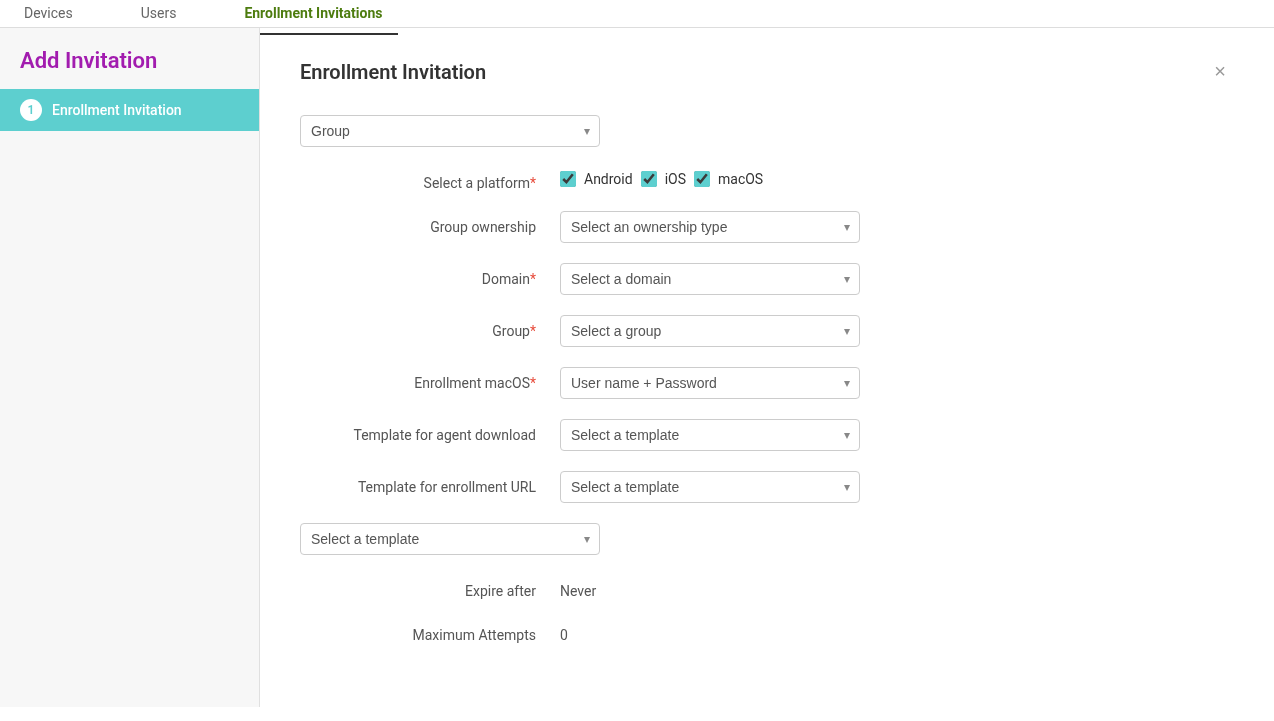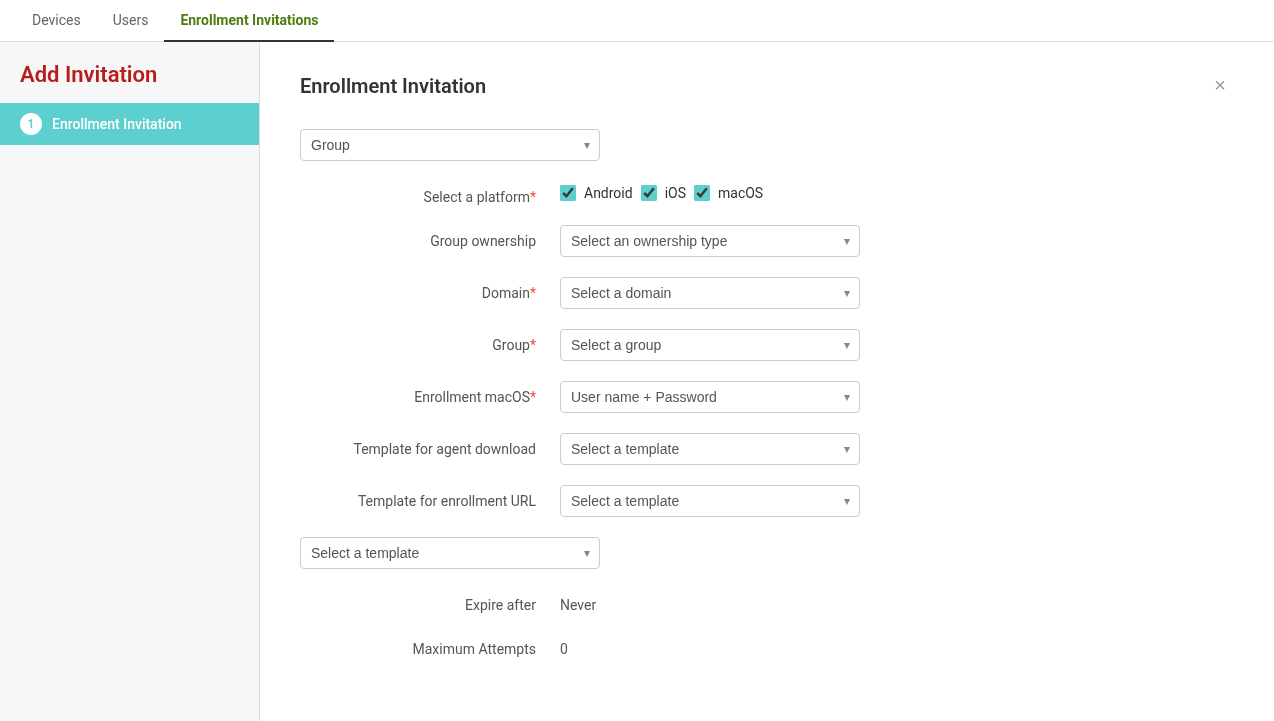--- a/index.html
+++ b/index.html
@@ -3,23 +3,24 @@
   <meta charset="utf-8">
   <style>
     * { box-sizing: border-box; margin: 0; padding: 0; }
     body { font-family: -apple-system, BlinkMacSystemFont, 'Segoe UI', Roboto, sans-serif; font-size: 14px; color: #333; background: #fff; }
 
     
     .top-nav {
       display: flex;
       align-items: center;
       border-bottom: 1px solid #ddd;
-      padding: 0 16px;
-      height: 42px;
+      padding: 0 8px;
+      height: 28px;
       background: #fff;
+      gap: 36px;
     }
     .nav-tab {
       padding: 0 16px;
       height: 42px;
       display: flex;
       align-items: center;
       cursor: pointer;
       color: #666;
       font-size: 14px;
       border-bottom: 2px solid transparent;
@@ -41,21 +42,21 @@
     .sidebar {
       width: 260px;
       background: #f7f7f7;
       border-right: 1px solid #e0e0e0;
       padding: 0;
       flex-shrink: 0;
     }
     .sidebar-title {
       font-size: 22px;
       font-weight: 600;
-      color: #b91c1c;
+      color: #a21caf;
       padding: 20px 20px 16px 20px;
     }
     .sidebar-item {
       display: flex;
       align-items: center;
       padding: 10px 20px;
       cursor: pointer;
       background: #5dcfcf;
       color: #fff;
       font-size: 14px;

